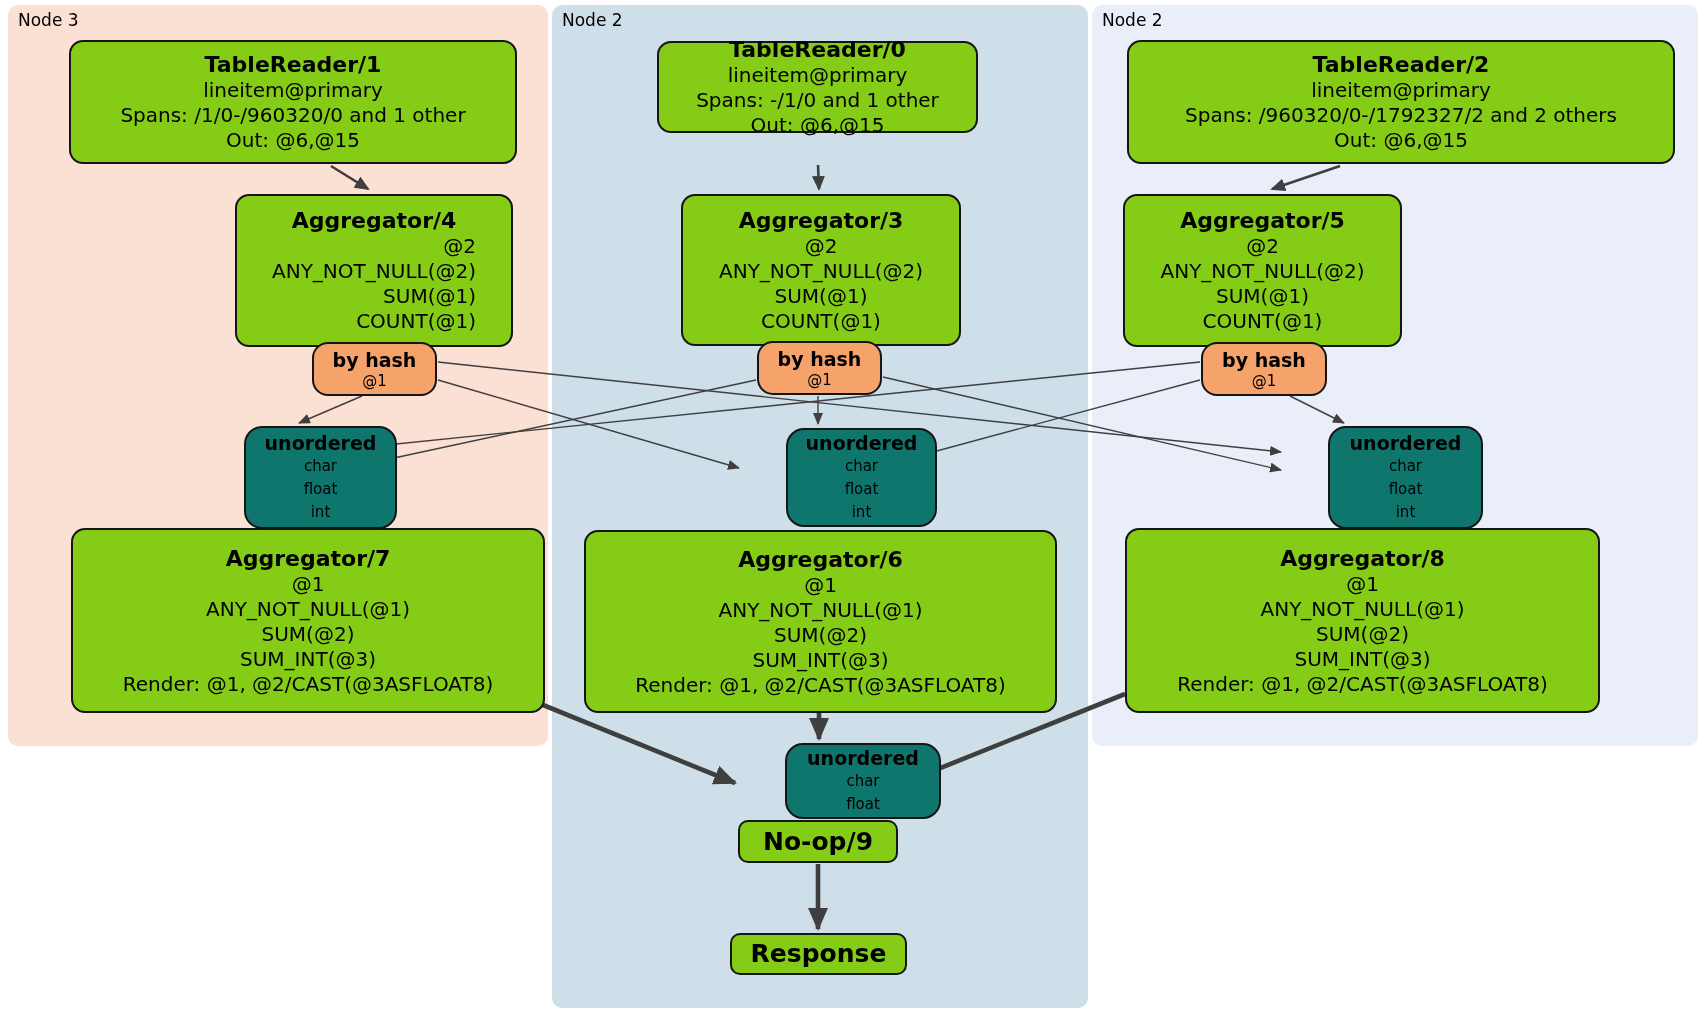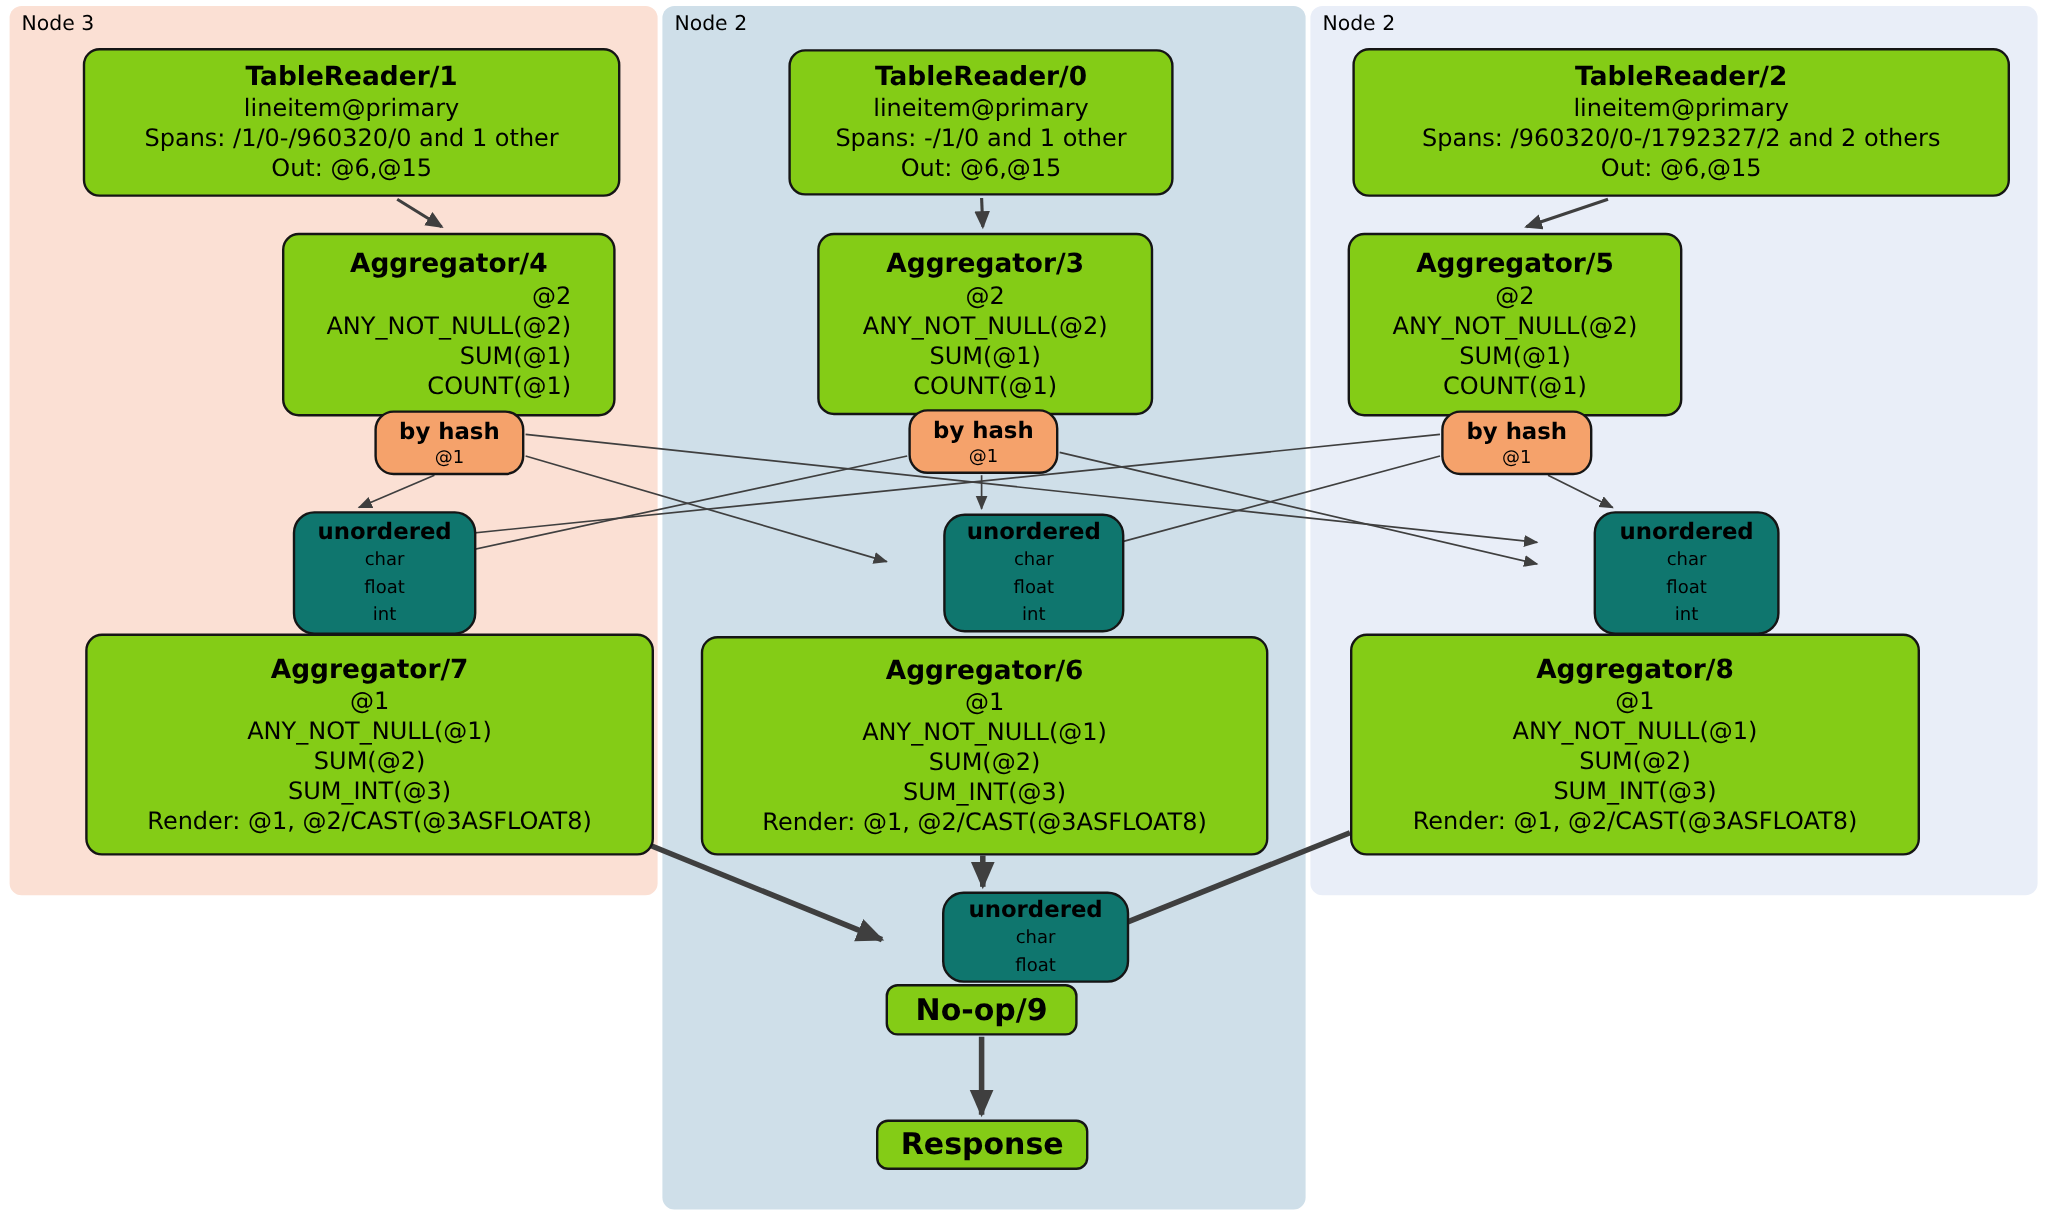--- a/index.html
+++ b/index.html
@@ -113,21 +113,21 @@
     <div class="title">Aggregator/7</div>
     <div>
         <div class="line">@1</div>
         <div class="line">ANY_NOT_NULL(@1)</div>
         <div class="line">SUM(@2)</div>
         <div class="line">SUM_INT(@3)</div>
         <div class="line">Render: @1, @2/CAST(@3ASFLOAT8)</div>
       </div>
   </div>
 
-  <div class="box" style="left:657px;top:41px;width:321px;height:122px;">
+  <div class="box" style="left:657px;top:41px;width:321px;height:92px;">
     <div class="title">TableReader/0</div>
     <div>
         <div class="line">lineitem@primary</div>
         <div class="line">Spans: -/1/0 and 1 other</div>
         <div class="line">Out: @6,@15</div>
       </div>
   </div>
   <div class="box" style="left:681px;top:194px;width:280px;height:152px;">
     <div class="title">Aggregator/3</div>
     <div>

